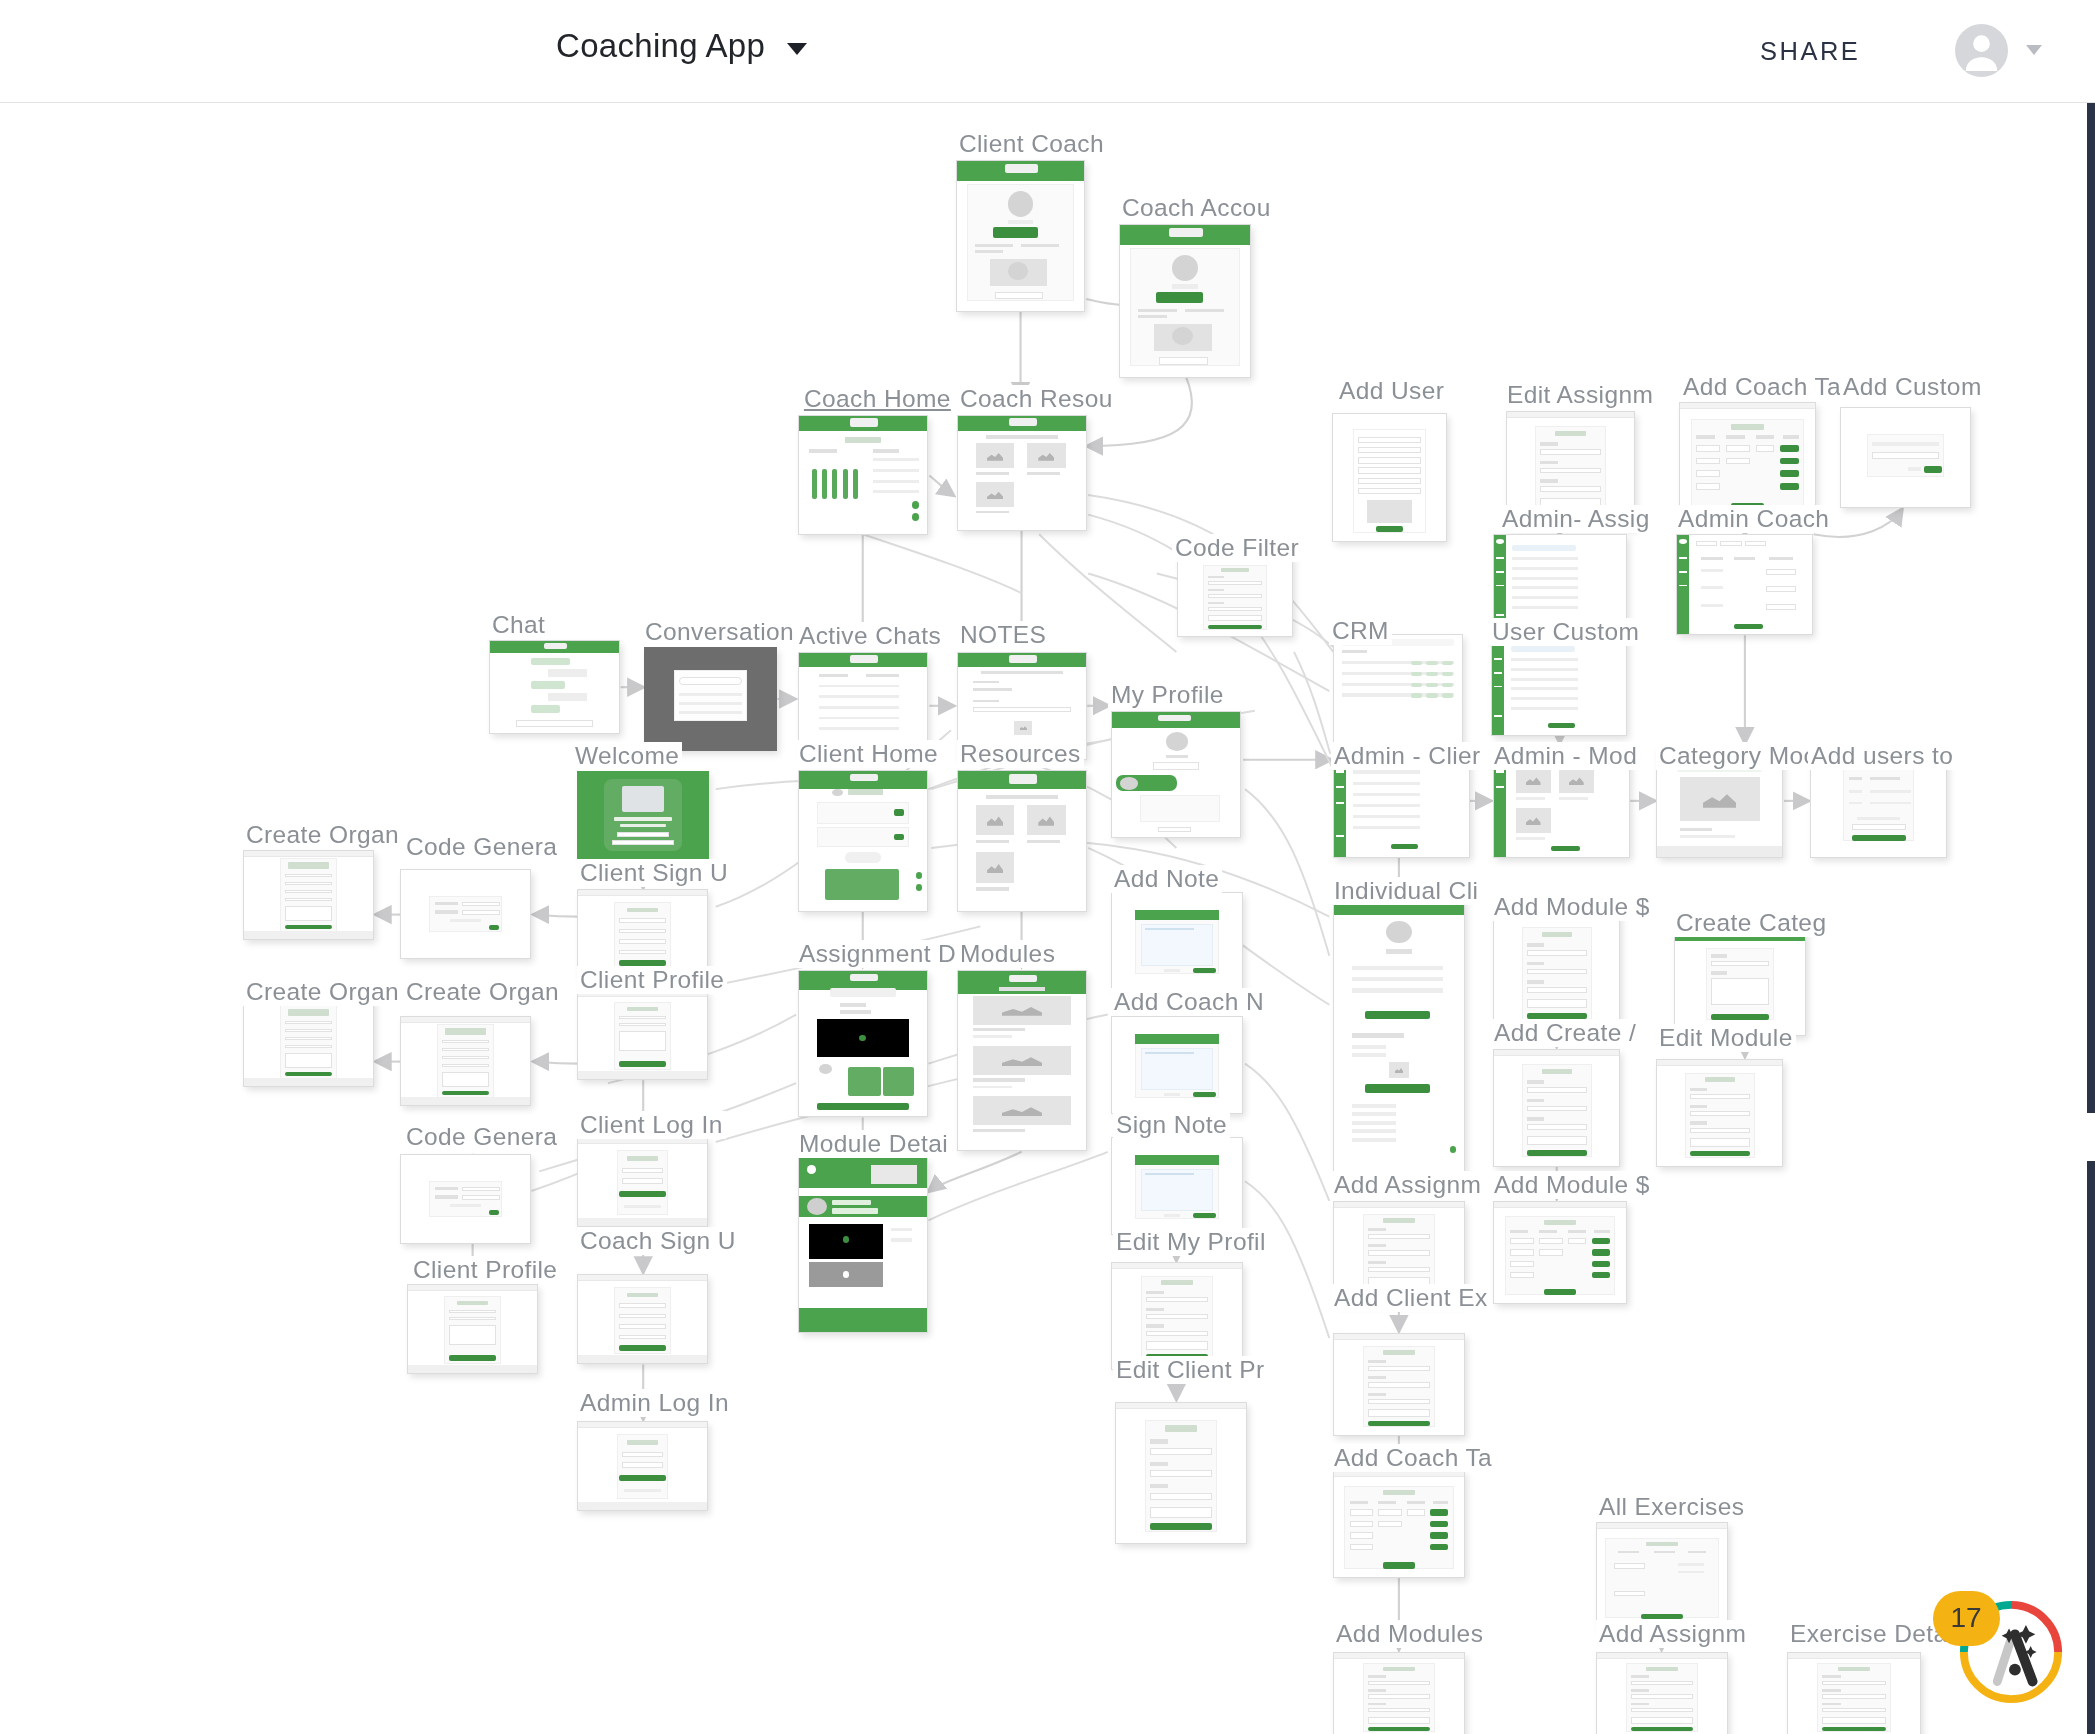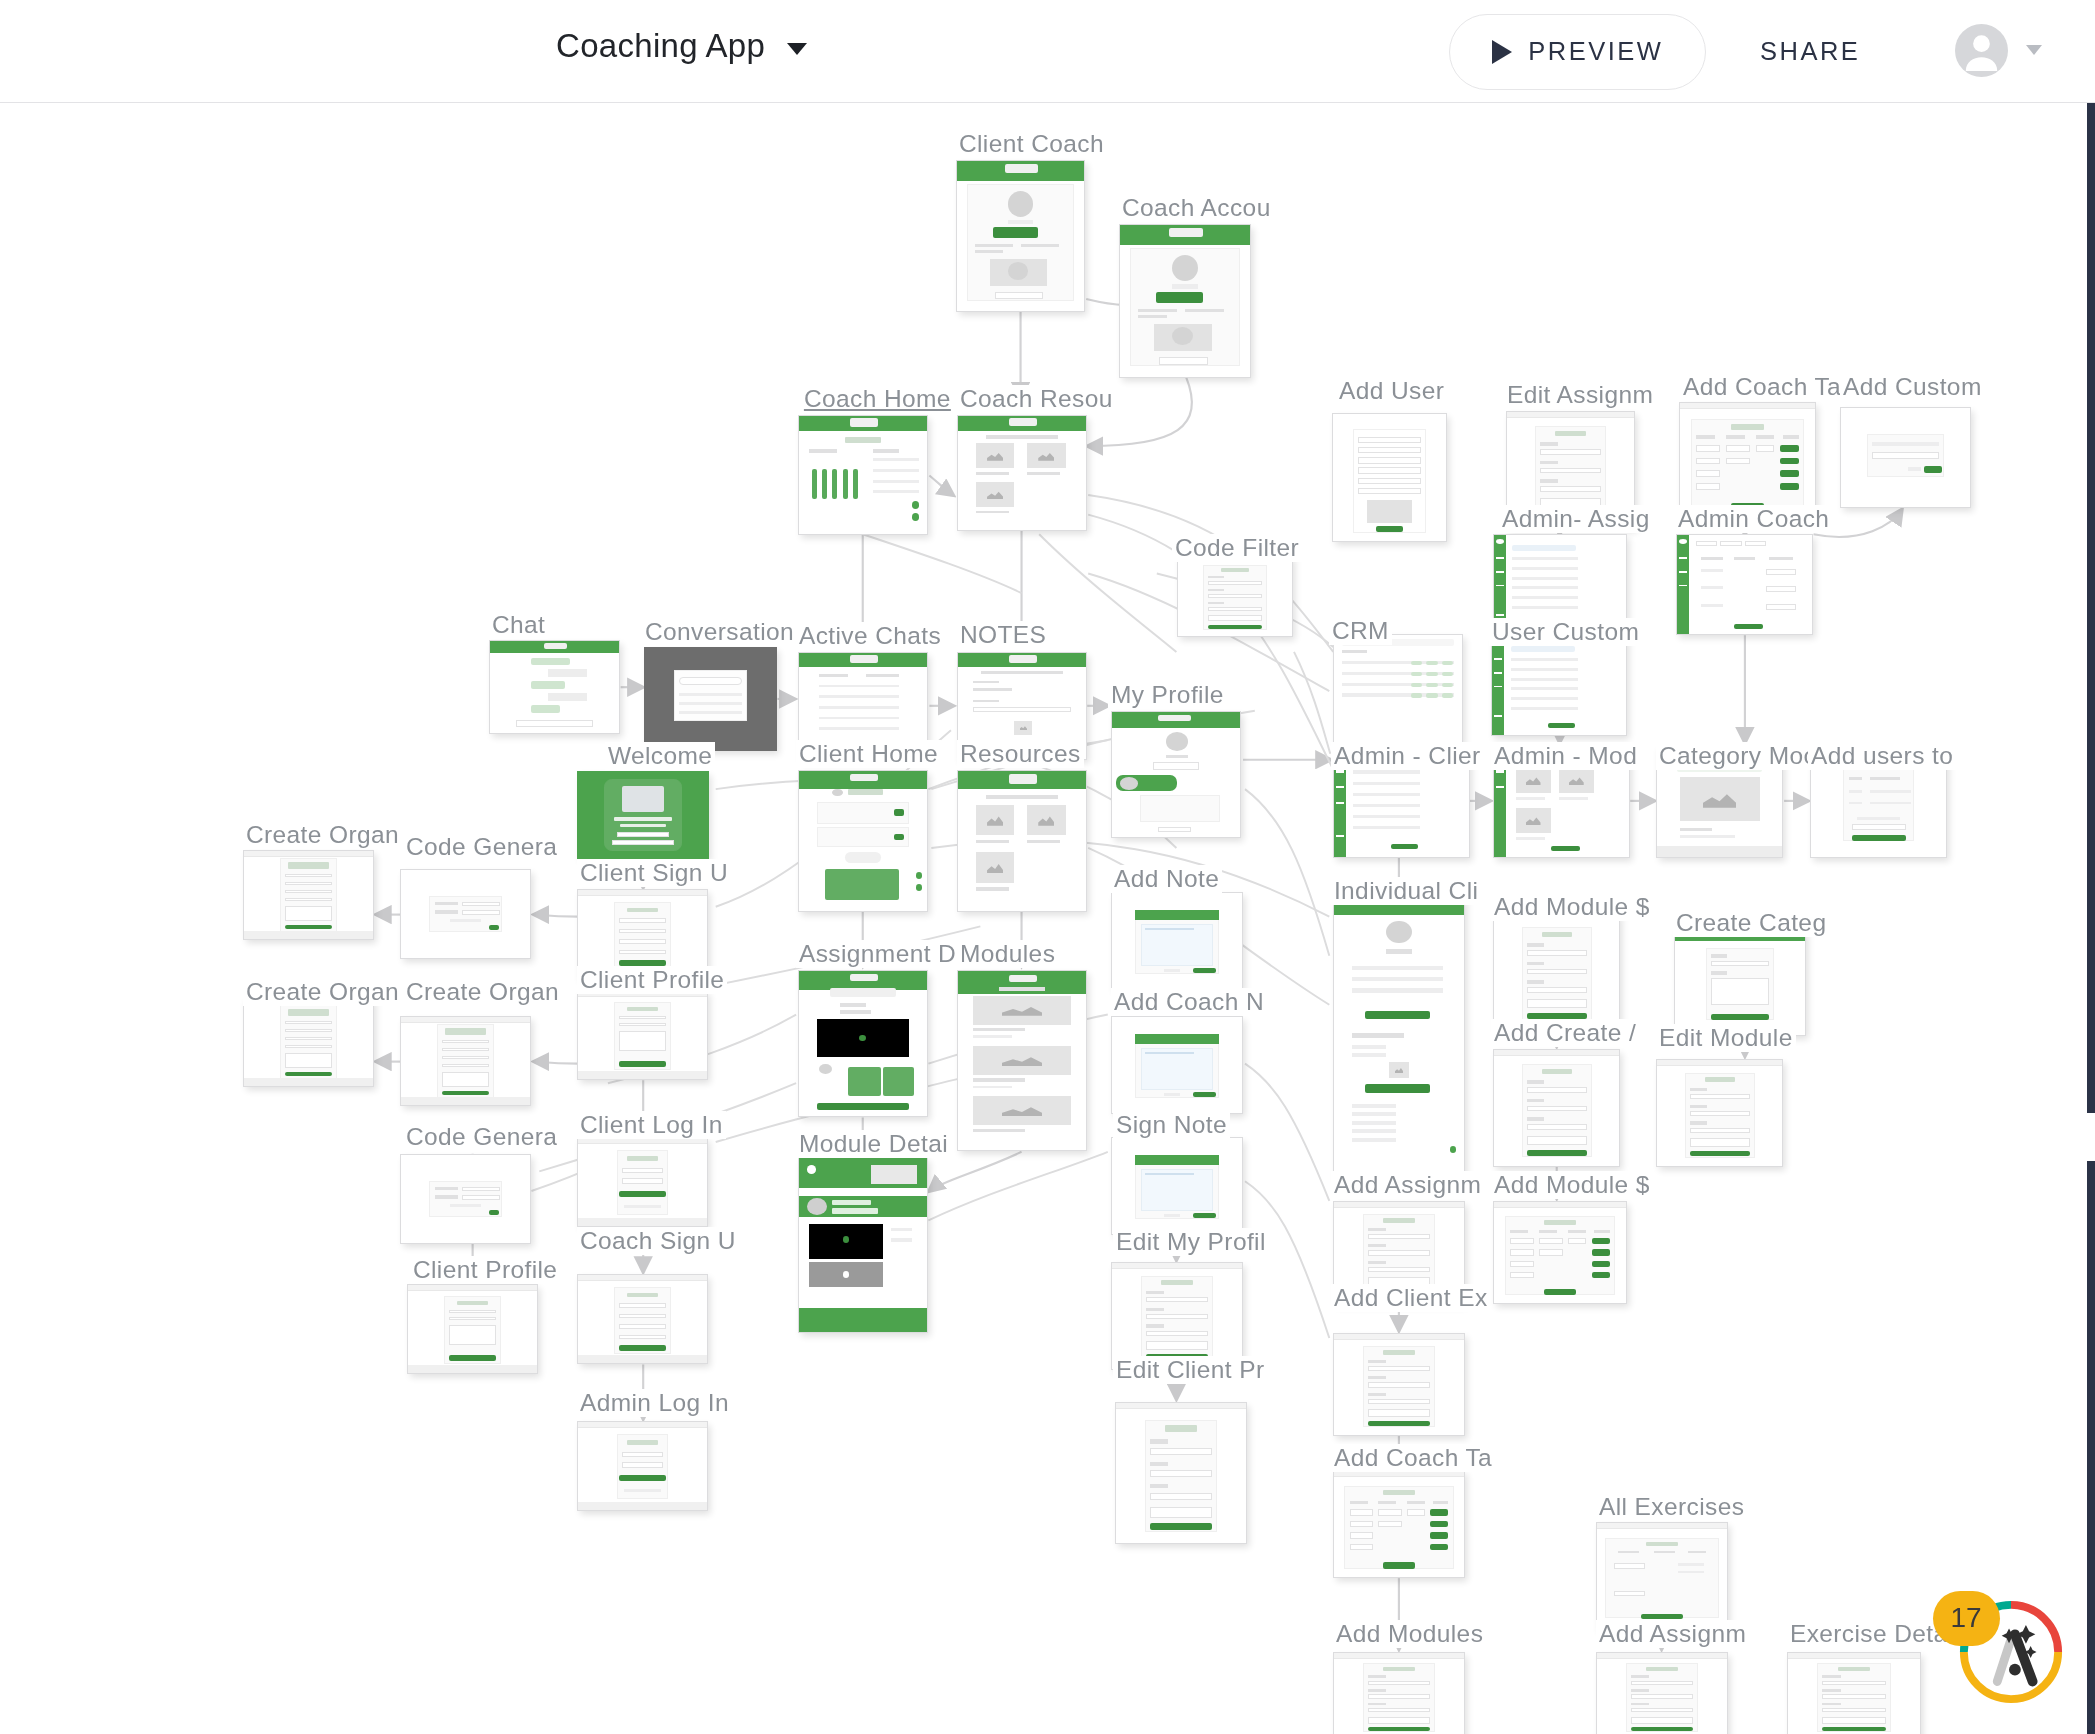--- a/index.html
+++ b/index.html
@@ -147,24 +147,20 @@
 </head>
 <body>
 
 <div id="topbar">
 
   <div id="title-group">
     <span id="doc-title">Coaching App</span>
     <span class="chev"></span>
   </div>
 
-  <div id="preview-btn">
-    <span class="ptri"></span>
-    <span class="plabel">PREVIEW</span>
-  </div>
 
   <div id="share-btn">
     <span>SHARE</span>
   </div>
 
   <div id="account-group">
     <svg class="avatar-svg" width="53" height="53" viewBox="0 0 54 54">
       <circle cx="27" cy="27" r="27" fill="#d6d7da"></circle>
       <circle cx="27" cy="20" r="8.5" fill="#ffffff"></circle>
       <path d="M11 48c0-9 7.5-14 16-14s16 5 16 14z" fill="#ffffff"></path>
@@ -656,21 +652,21 @@
       </div>
       <div class="node">
         <div class="thumb green-solid" style="left: 577px; top: 668px; width: 132px; height: 88px;">
           <div class="mk-panel" style="left:20%;top:8%;width:60%;height:84%;background:#62ad63;border-color:#62ad63;border-radius:7.8px;"></div>
           <div style="position:absolute;left:34%;top:16%;width:32%;height:30%;background:#dfe3e6;border-radius:2px;"></div>
           <div class="mk-titletxt" style="left:28%;top:52%;width:44%;height:5%;background:#e8f0e8;"></div>
           <div class="mk-titletxt" style="left:32%;top:60%;width:36%;height:4%;background:#e8f0e8;"></div>
           <div class="mk-field" style="left:30%;top:70%;width:40%;height:6%;"></div>
           <div class="mk-field" style="left:26%;top:79%;width:48%;height:6%;"></div>
         </div>
-        <div class="node-label" style="left: 605px; top: 639px;">Welcome</div>
+        <div class="node-label" style="left: 572px; top: 639px;">Welcome</div>
       </div>
       <div class="node">
         <div class="thumb" style="left: 243px; top: 747px; width: 131px; height: 90px;">
           <div class="mk-browserbar"></div>
           <div class="mk-panel" style="left:28%;top:8%;width:44%;height:84%;"></div>
           <div class="mk-titletxt" style="left:34%;top:13%;width:32%;height:8%;"></div>
           <div class="mk-field" style="left:32%;top:26%;width:36%;height:4%;"></div>
           <div class="mk-field" style="left:32%;top:35%;width:36%;height:4%;"></div>
           <div class="mk-field" style="left:32%;top:44%;width:36%;height:4%;"></div>
           <div class="mk-field" style="left:32%;top:53%;width:36%;height:4%;"></div>

